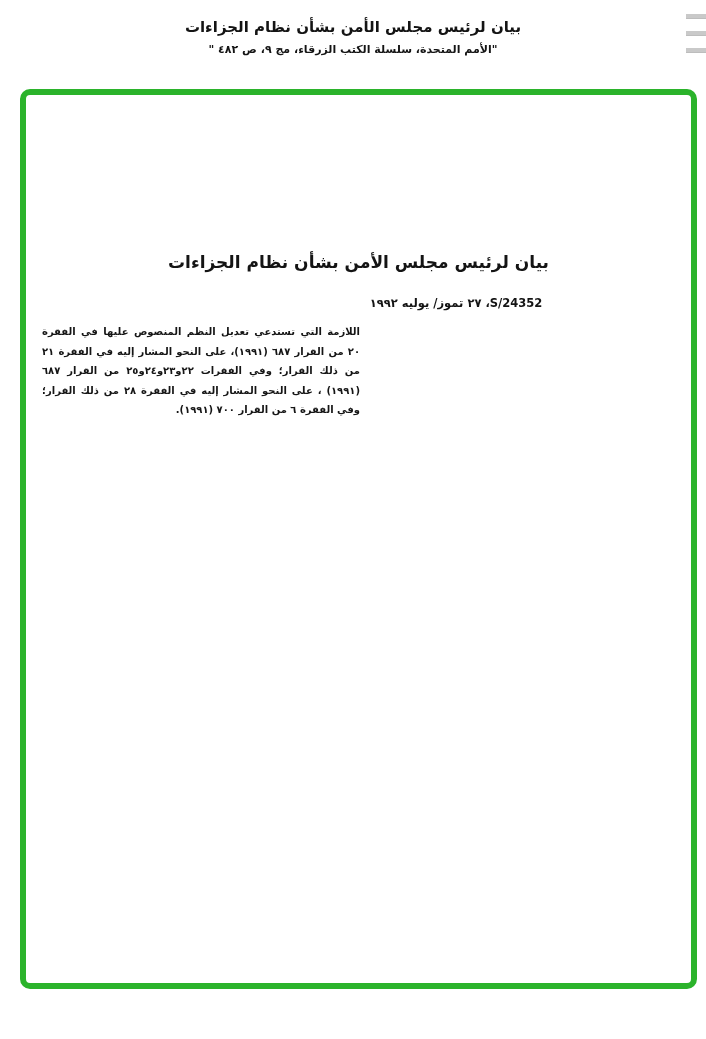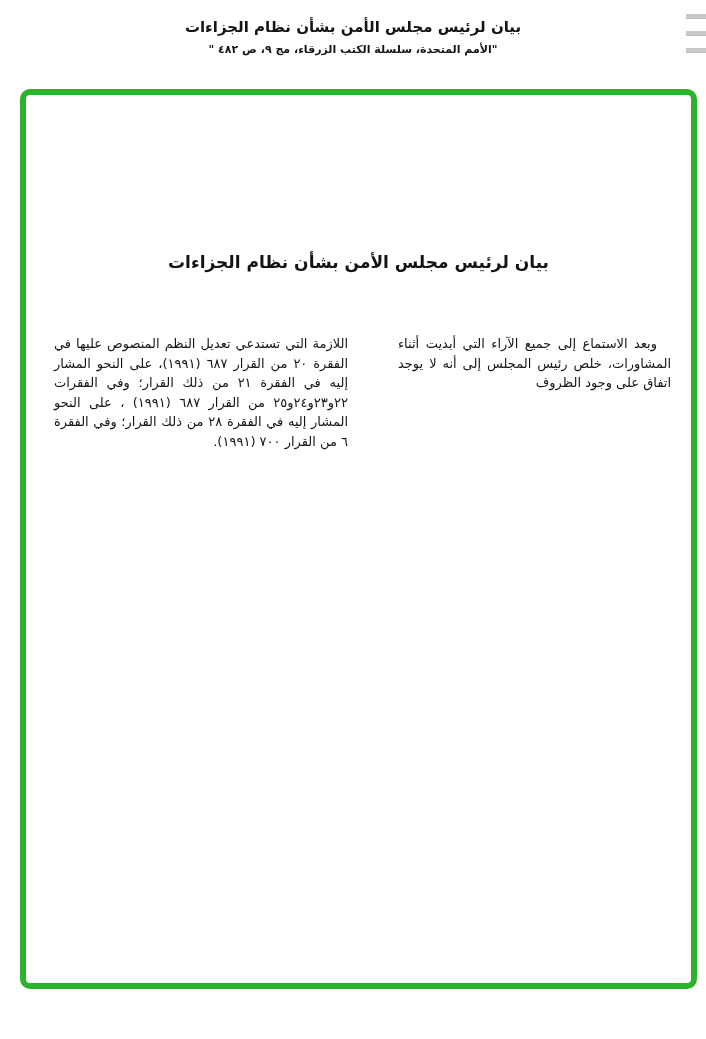--- a/index.html
+++ b/index.html
@@ -45,44 +45,44 @@
 
   
   .body-cols {
     position:absolute; top:223px; right:4px; width:649px;
     direction:rtl; display:flex; gap:18px;
   }
   .col { box-sizing:border-box; }
   .col-first  { width:305px; }  
   .col-second { width:326px; }  
   .col p {
-    margin:16px; font-size:13px; line-height:19.5px;
-    font-weight:normal; text-align:justify; color:#151515;
+    margin:4px; font-size:10px; line-height:19.5px;
+    font-weight:bold; text-align:justify; color:#151515;
   }
   .col p + p { margin-top:3px; }
   .indent { text-indent:14px; }
 </style>
 </head>
 <body>
 
 <div class="top-header">
   <div class="h-title">بيان لرئيس مجلس الأمن بشأن نظام الجزاءات</div>
   <div class="h-sub">"الأمم المتحدة، سلسلة الكتب الزرقاء، مج ٩، ص ٤٨٢ "</div>
 </div>
 
 <div class="corner-marks">
   <div class="mark"></div>
   <div class="mark"></div>
   <div class="mark"></div>
 </div>
 
 <div class="green-box">
   <div class="doc-title">بيان لرئيس مجلس الأمن بشأن نظام الجزاءات</div>
+  <div class="doc-ref">S/24352، ٢٧ تموز/ يوليه ١٩٩٢</div>
 
   <div class="body-cols">
     <div class="col col-first">
-      <p class="indent">وبعد الاستماع إلى جميع الآراء التي أبديت أثناء المشاورات، خلص رئيس المجلس إلى أنه لا يوجد اتفاق على وجود الظروف</p>
     </div>
     <div class="col col-second">
       <p>اللازمة التي تستدعي تعديل النظم المنصوص عليها في الفقرة ٢٠ من القرار ٦٨٧ (١٩٩١)، على النحو المشار إليه في الفقرة ٢١ من ذلك القرار؛ وفي الفقرات ٢٢و٢٣و٢٤و٢٥ من القرار ٦٨٧ (١٩٩١) ، على النحو المشار إليه في الفقرة ٢٨ من ذلك القرار؛ وفي الفقرة ٦ من القرار ٧٠٠ (١٩٩١).</p>
     </div>
   </div>
 </div>
 
 </body></html>

